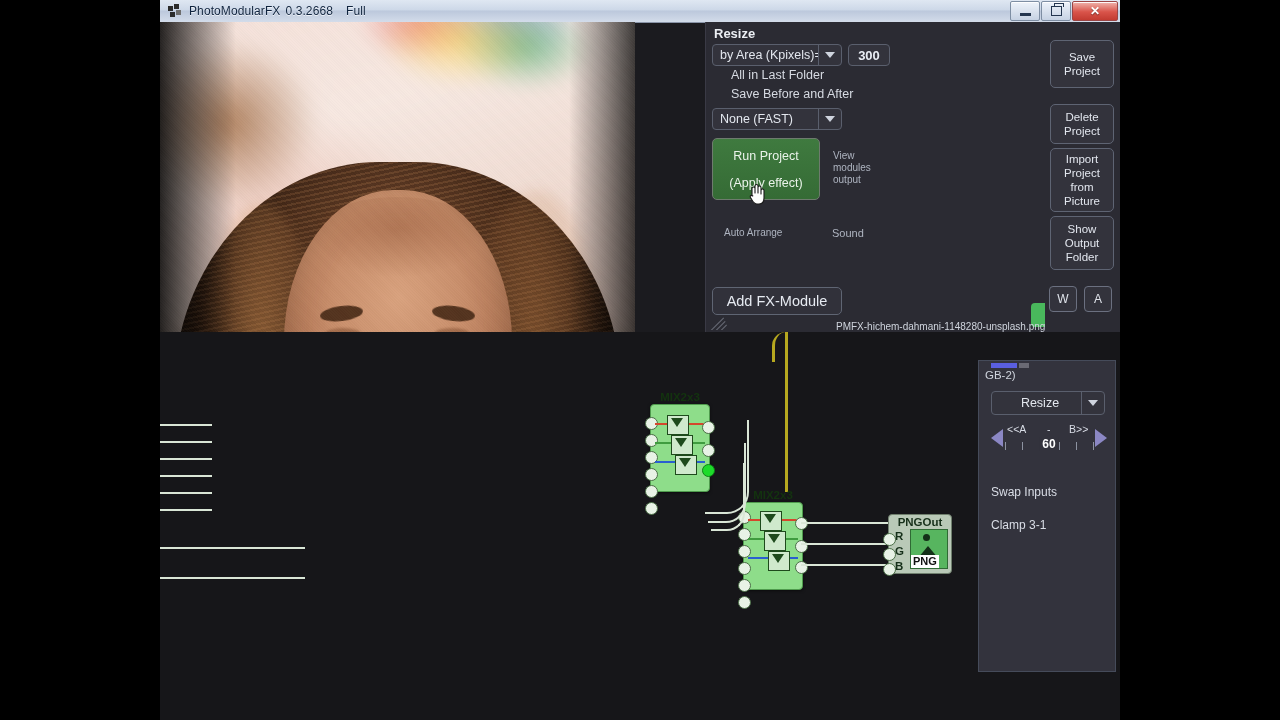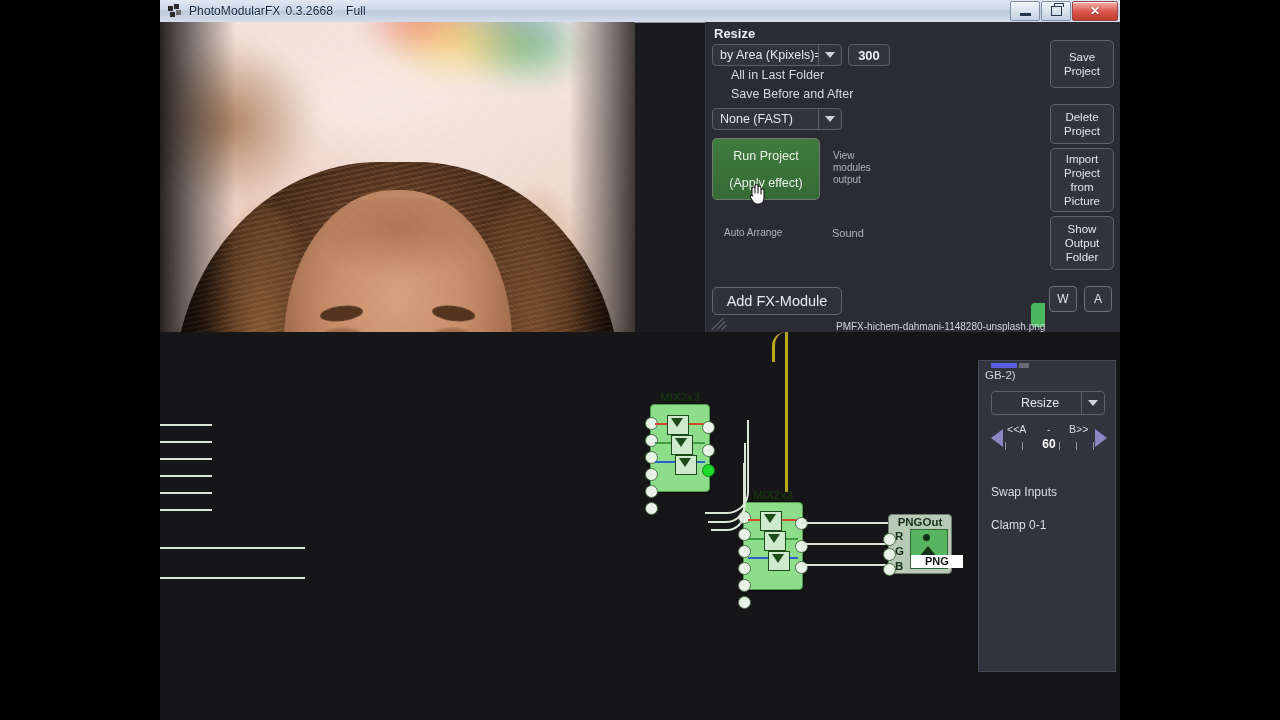--- a/index.html
+++ b/index.html
@@ -160,21 +160,21 @@
   .mixglyph:after{content:"";position:absolute;left:3px;top:2px;width:0;height:0;
     border-left:6px solid transparent;border-right:6px solid transparent;border-top:9px solid #1e4a1c;}
   .clinek{position:absolute;height:2px;}
 
   .pngnode{position:absolute;background:#b9c9b7;border:1px solid #6f7f6d;border-radius:4px;}
   .pngnode .ttl{position:absolute;left:0;top:1px;width:100%;text-align:center;font-size:11.5px;font-weight:bold;color:#17301a;}
   .rgbl{position:absolute;font-size:11.5px;font-weight:bold;color:#16301a;}
   .pngpic{position:absolute;background:#57b55f;border:1px solid #2f6a34;}
   .pngsun{position:absolute;width:7px;height:7px;border-radius:50%;background:#143018;}
   .pngmt{position:absolute;width:0;height:0;border-left:10px solid transparent;border-right:10px solid transparent;border-bottom:12px solid #143018;}
-  .pngbadge{position:absolute;background:#fff;color:#111;font-size:11px;font-weight:bold;padding:0 14px;line-height:13px;}
+  .pngbadge{position:absolute;background:#fff;color:#111;font-size:11px;font-weight:bold;padding:0 2px;line-height:13px;}
 
   
   .props{position:absolute;left:818px;top:28px;width:138px;height:312px;background:#33333d;border:1px solid #454b5a;box-sizing:border-box;}
   .prop-top{position:absolute;left:12px;top:2px;width:26px;height:5px;background:#5a5fe0;}
   .prop-top2{position:absolute;left:40px;top:2px;width:10px;height:5px;background:#6a6a74;}
   .gb2{position:absolute;left:6px;top:8px;color:#cfd4dd;font-size:11.5px;}
   .slider{position:absolute;left:12px;top:62px;width:116px;height:32px;}
   .sl-arrow{position:absolute;top:6px;width:0;height:0;}
   .sl-arrow.l{left:0;border-top:9px solid transparent;border-bottom:9px solid transparent;border-right:12px solid #8b87c4;}
   .sl-arrow.r{right:0;border-top:9px solid transparent;border-bottom:9px solid transparent;border-left:12px solid #8b87c4;}
@@ -467,21 +467,21 @@
               <i style="left:17px;"></i>
               <i style="left:36px;"></i>
               <i style="left:54px;"></i>
               <i style="left:71px;"></i>
               <i style="left:88px;"></i>
           </div>
           <div class="sl-val">60</div>
         </div>
 
         <div class="p-item" style="top:124px;">Swap Inputs</div>
-        <div class="p-item" style="top:157px;">Clamp 0-1</div>
+        <div class="p-item" style="top:157px;">Clamp 3-1</div>
       </div>
     </div>
   </div>
 
 
   <svg class="cursor" style="left:748px;top:183px;" viewBox="0 0 18 22">
     <path d="M4 13 V5.5 a1.5 1.5 0 0 1 3 0 V10 V3 a1.5 1.5 0 0 1 3 0 v7 V4.5 a1.5 1.5 0 0 1 3 0 V11 V7.5 a1.5 1.5 0 0 1 3 0 V15 c0 4-2 6-5 6 h-2 c-2.5 0-3.5-1.5-5-4 l-1.5-2.5 a1.4 1.4 0 0 1 2.3-1.6 Z" fill="#ffffff" stroke="#1b1b1b" stroke-width="1.1" stroke-linejoin="round"></path>
   </svg>
 </div>
 

